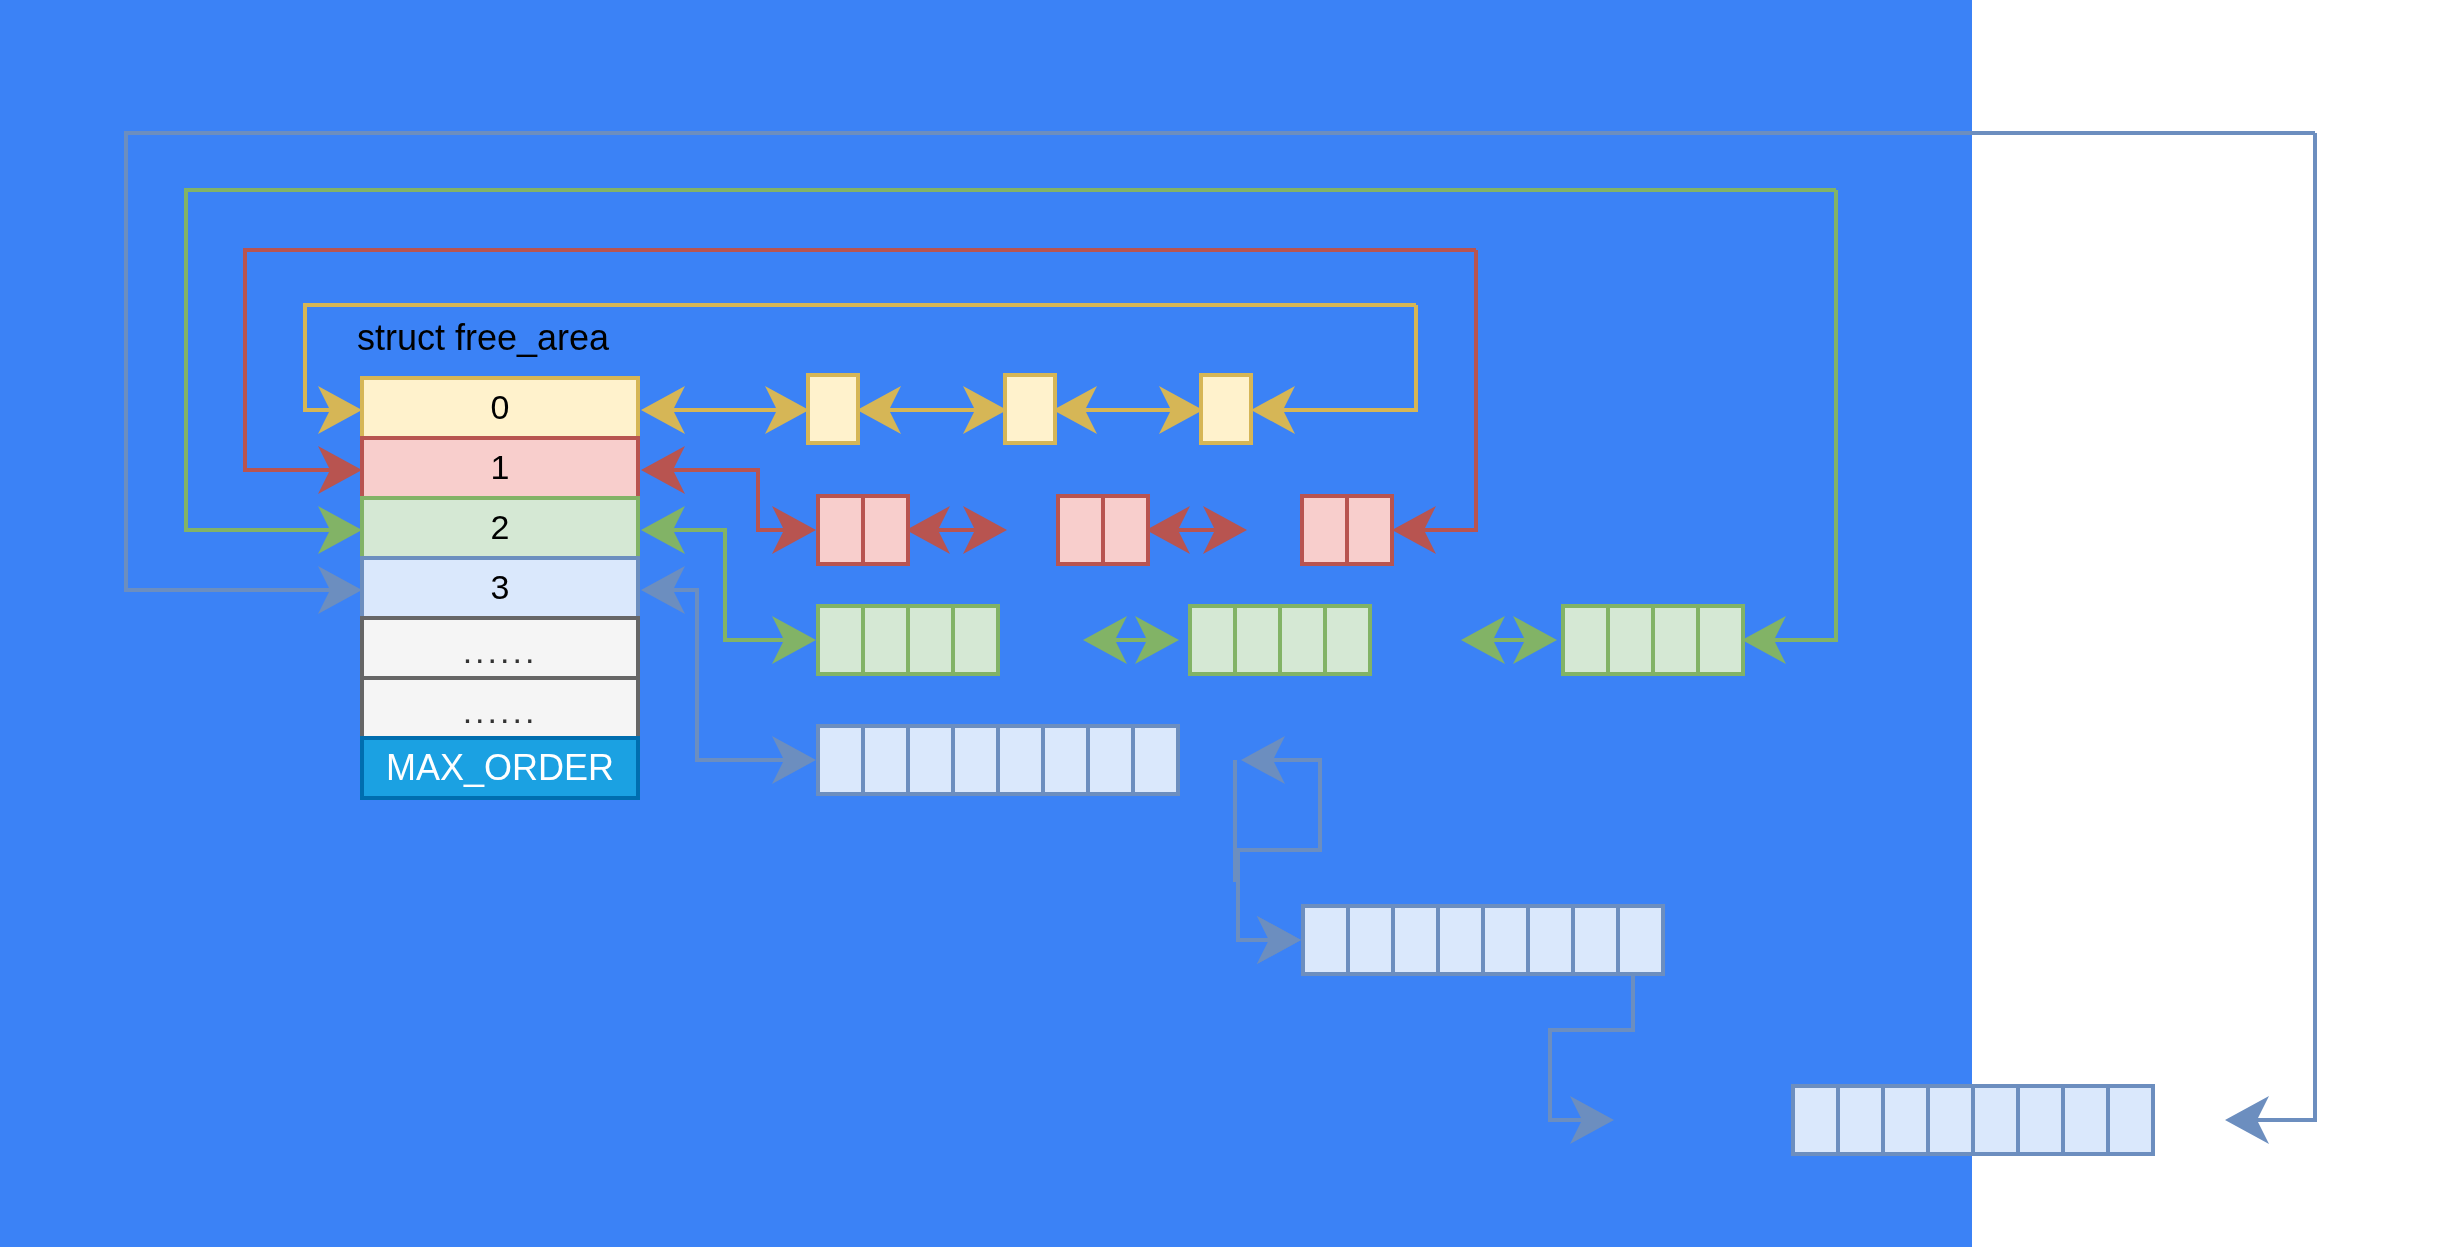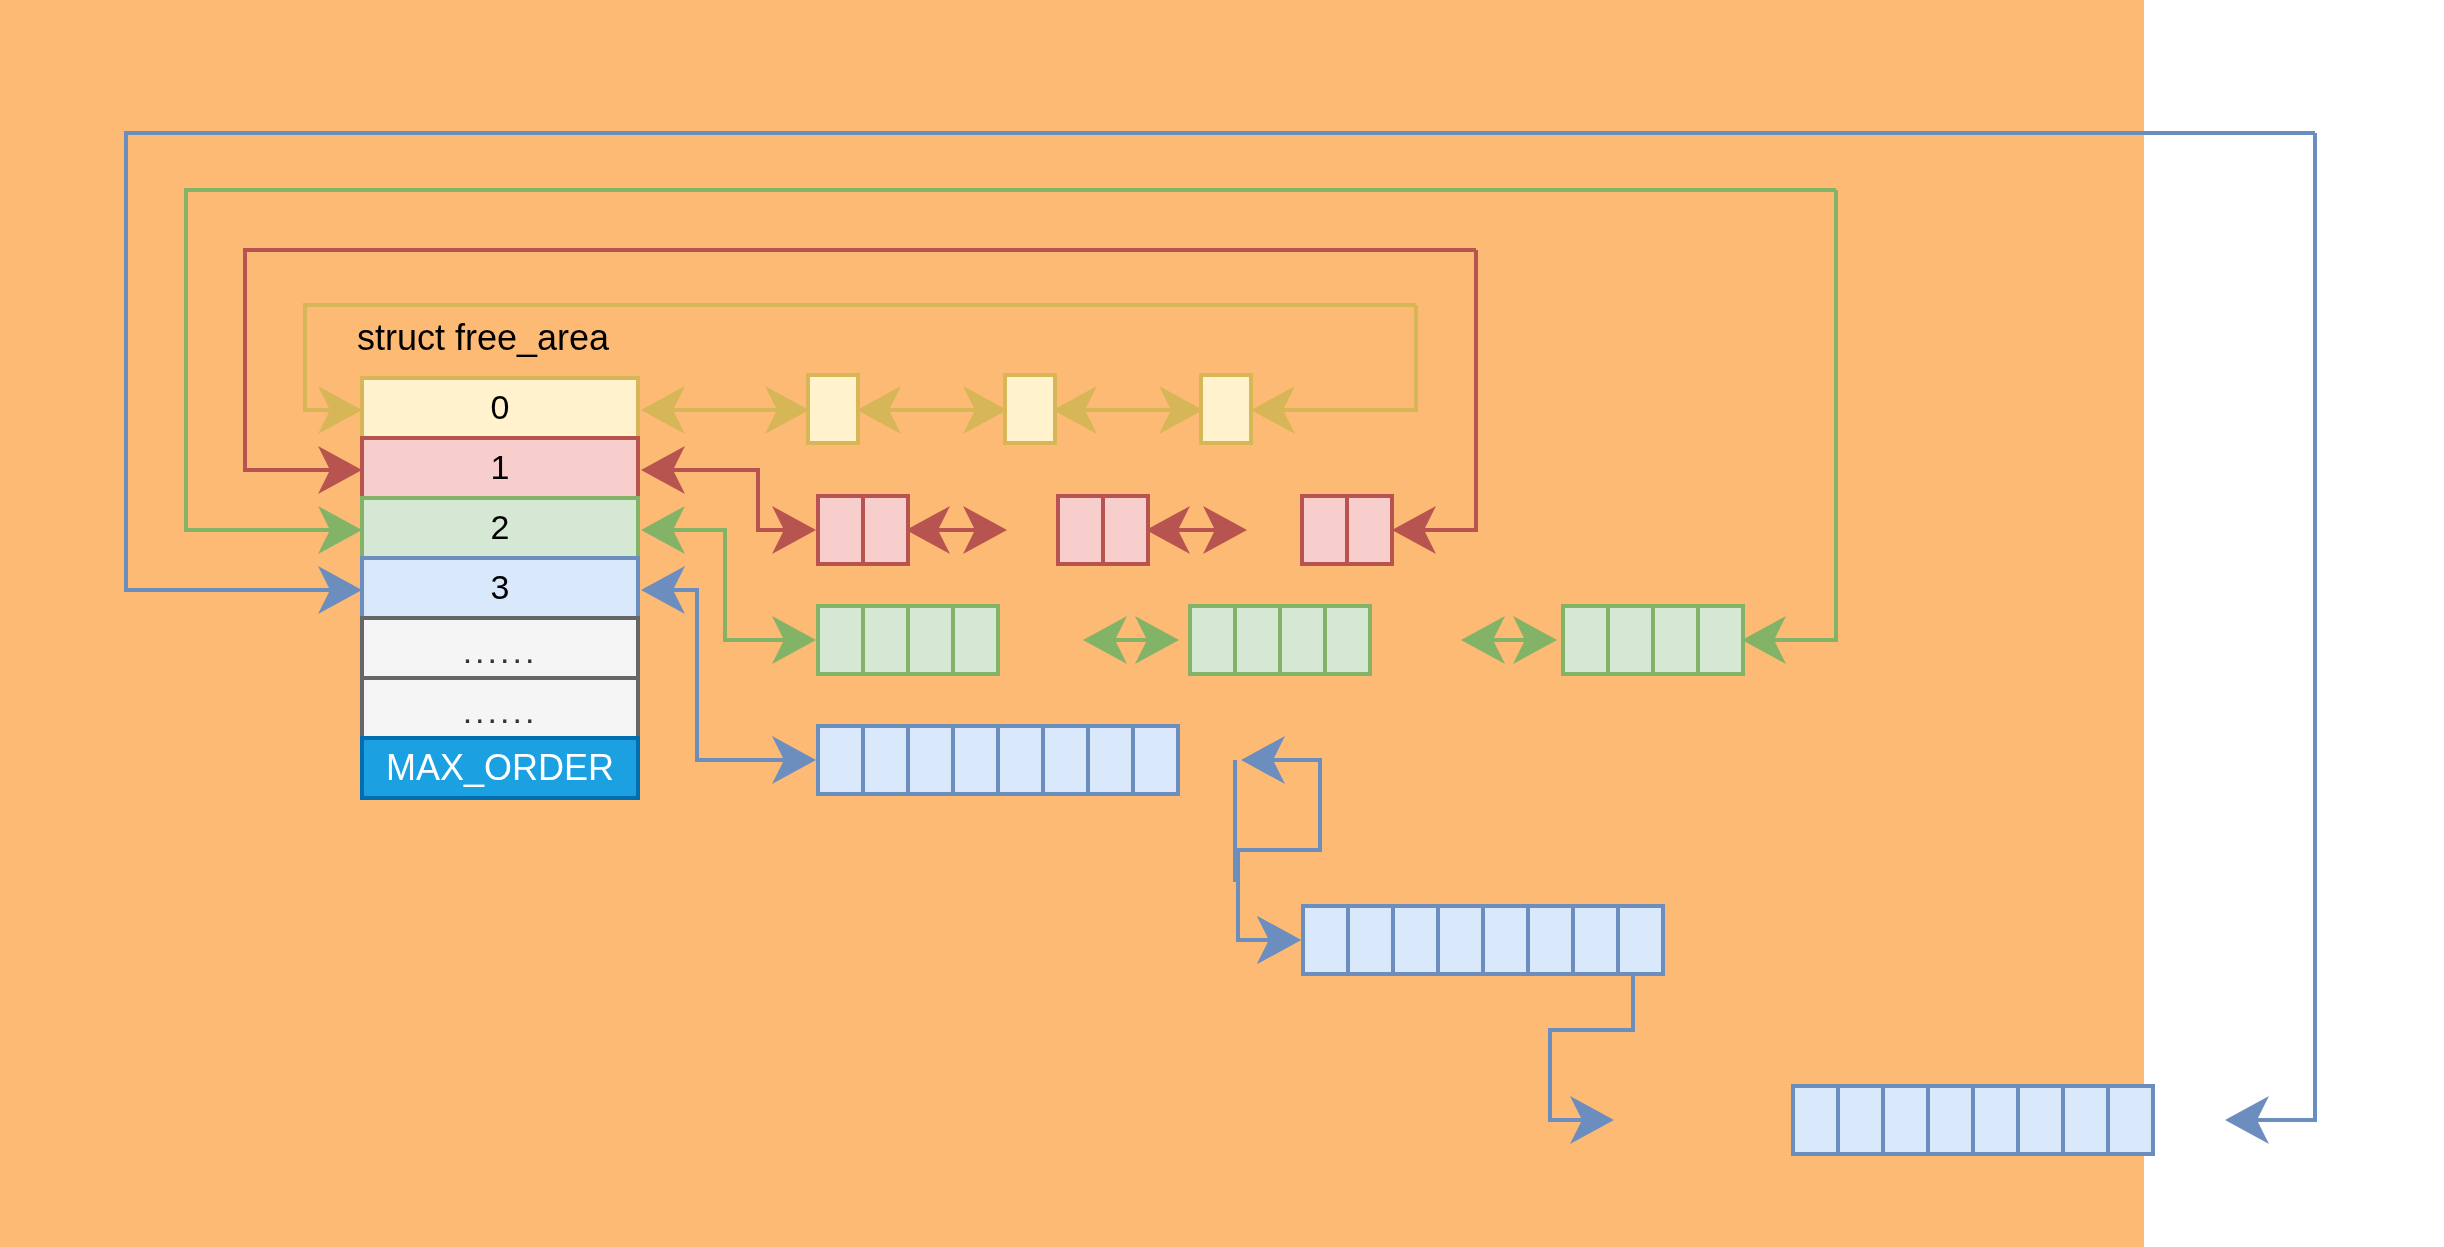--- a/index.html
+++ b/index.html
@@ -1,17 +1,17 @@
 <!DOCTYPE html>
 <html><head>
 <meta charset="utf-8">
 <style>
   html,body{margin:0;padding:0;background:#ffffff;}
   body{width:2444px;height:1247px;font-family:"Liberation Sans",sans-serif;overflow:hidden;}
-  #stage{position:relative;width:2144px;height:1247px;background:#fdba74;}
+  #stage{position:relative;width:1972px;height:1247px;background:#3b82f6;}
   svg.diagram{position:absolute;left:0;top:0;width:2444px;height:1247px;}
   .cellText{font-family:"Liberation Sans",sans-serif;font-size:34px;fill:#000000;text-anchor:middle;dominant-baseline:middle;}
   .maxText{font-family:"Liberation Sans",sans-serif;font-size:36px;fill:#ffffff;text-anchor:middle;dominant-baseline:middle;}
   .titleText{font-family:"Liberation Sans",sans-serif;font-size:36px;fill:#000000;text-anchor:start;dominant-baseline:middle;}
   .dotsText{font-family:"Liberation Sans",sans-serif;font-size:34px;fill:#333333;text-anchor:middle;dominant-baseline:middle;letter-spacing:3px;}
 </style>
 </head>
 <body>
 
 <div id="stage">

